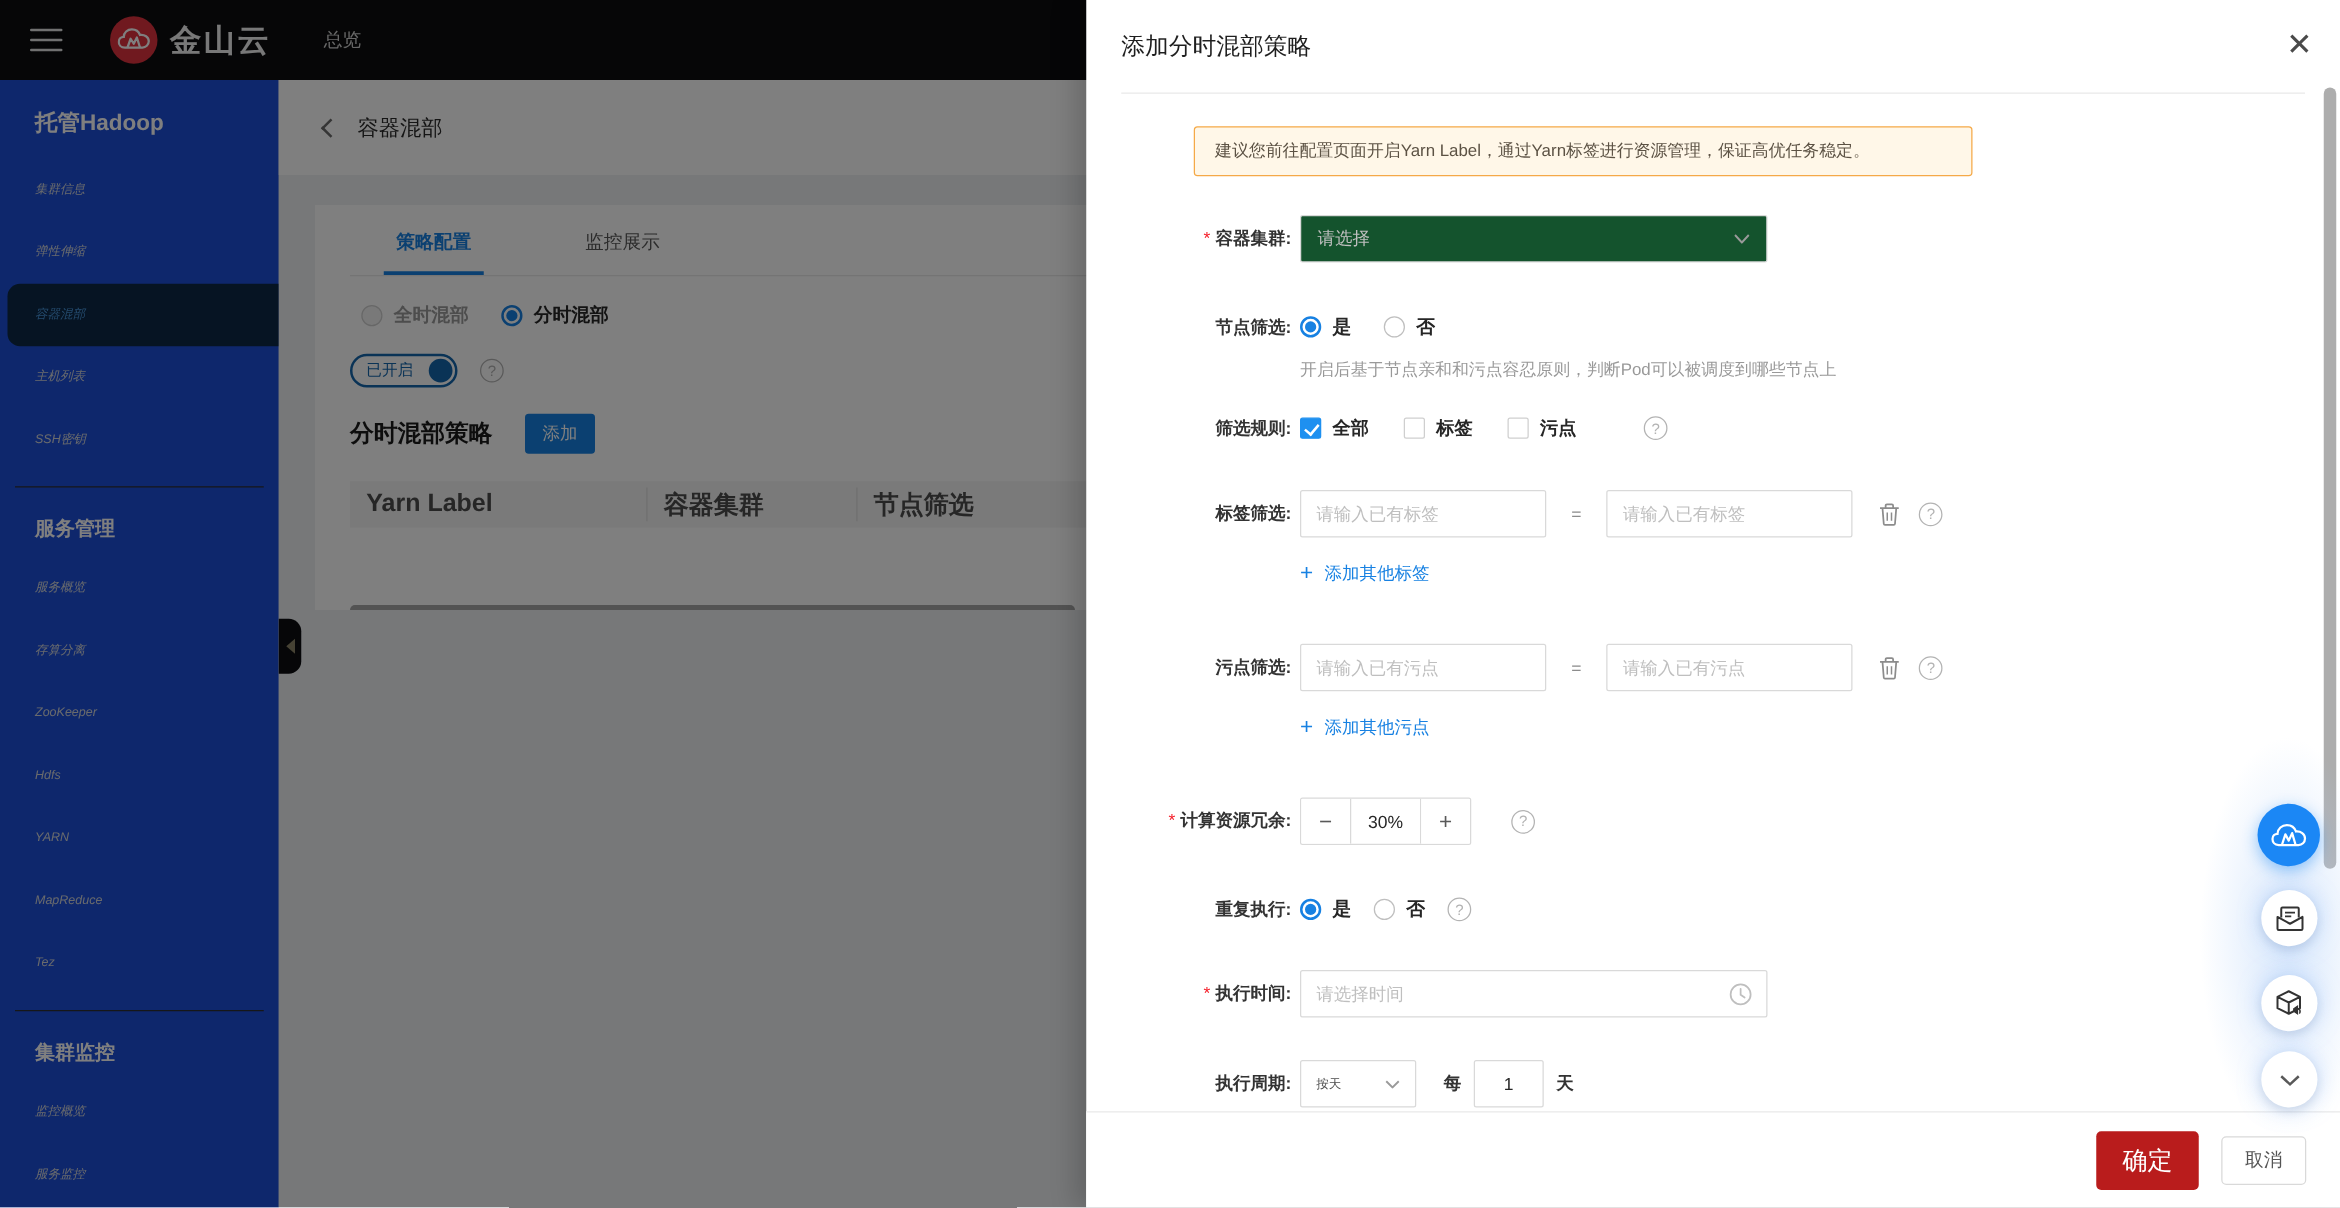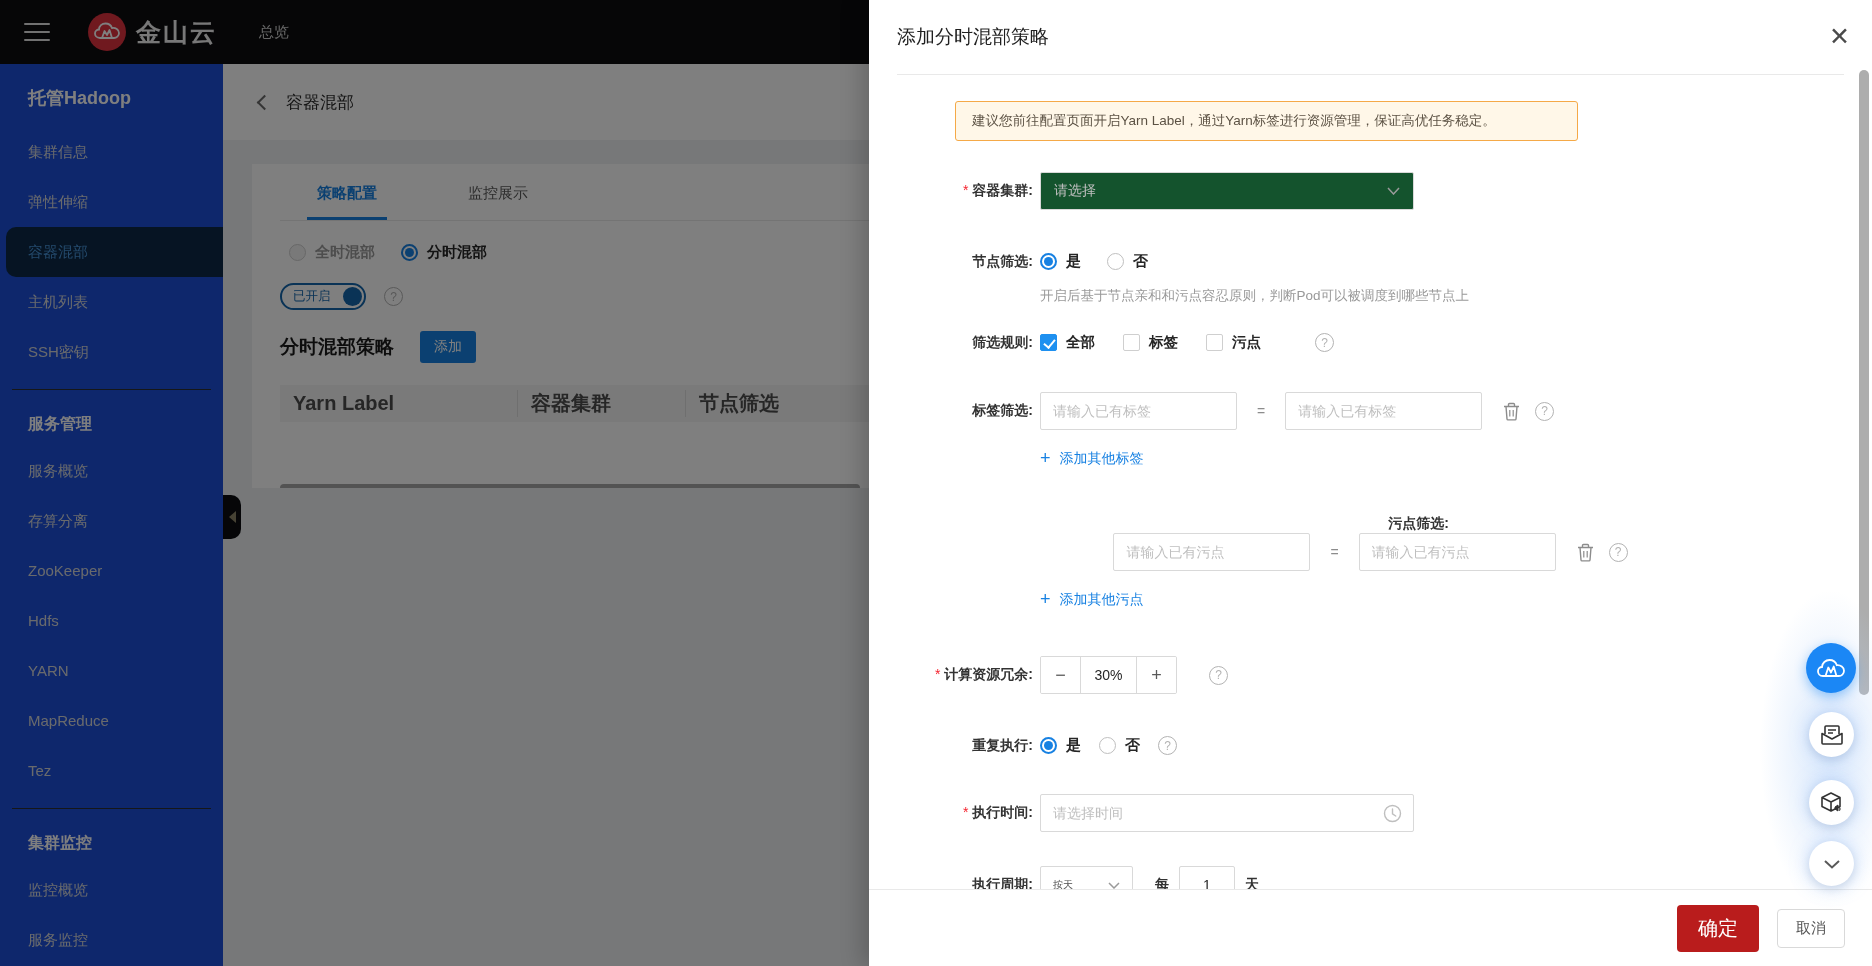--- a/index.html
+++ b/index.html
@@ -10,21 +10,21 @@
   .topbar { position:absolute; left:0; top:0; width:1872px; height:64px; background:#0c0d0f; display:flex; align-items:center; z-index:1; }
   .hamburger { width:26px; height:18px; margin-left:24px; display:flex; flex-direction:column; justify-content:space-between; cursor:pointer; }
   .hamburger i { display:block; height:2px; background:#e3e3e3; border-radius:1px; }
   .logo-circle { width:38px; height:38px; border-radius:50%; background:#e0323f; margin-left:38px; display:flex; align-items:center; justify-content:center; }
   .brand { color:#f0f0f0; font-size:25px; font-weight:700; letter-spacing:2px; margin-left:10px; }
   .topbar-link { color:#cfcfcf; font-size:15px; margin-left:42px; cursor:pointer; }
 
   
   .sidebar { position:absolute; left:0; top:64px; width:223px; bottom:0; background:#1d4ed8; z-index:1; }
   .side-title { color:#ffffff; font-size:18px; font-weight:700; padding:22px 0 17px 28px; }
-  .side-item { height:50px; line-height:50px; padding-left:28px; color:#d2d5d9; font-size:15px; cursor:pointer; white-space:nowrap; }
+  .side-item { height:50px; line-height:50px; padding-left:28px; color:#d2d5d9; font-size:10px; cursor:pointer; white-space:nowrap;font-style:italic; }
   .side-item.active { background:#0c2947; border-radius:10px 0 0 10px; margin-left:6px; padding-left:22px; color:#4793d8; }
   .side-div { height:1px; background:#2c2e31; margin:12px 12px 12px 12px; }
   .side-header { color:#ffffff; font-size:16px; font-weight:700; height:44px; line-height:44px; padding-left:28px; }
   .collapse-handle { position:absolute; left:223px; top:495px; width:18px; height:44px; background:#0c0d10; border-radius:0 10px 10px 0; z-index:2; display:flex; align-items:center; justify-content:center; cursor:pointer; }
   .collapse-handle b { width:0; height:0; border-top:6px solid transparent; border-bottom:6px solid transparent; border-right:7px solid #8d8569; }
 
   
   .main { position:absolute; left:223px; top:64px; right:0; bottom:0; background:#eef0f3; z-index:1; }
   .crumb-bar { height:76px; background:#ffffff; display:flex; align-items:center; }
   .back-ico { width:11px; height:11px; border-left:2px solid #6b6b6b; border-bottom:2px solid #6b6b6b; transform:rotate(45deg); margin-left:36px; cursor:pointer; }
@@ -254,21 +254,21 @@
       </div>
     </div>
     <div class="frow" style="margin-top:18px;">
       <div class="flabel"></div>
       <div class="link">
         <span class="plus">+</span>
         <span>添加其他标签</span>
       </div>
     </div>
 
-    <div class="frow" style="margin-top:46px;flex-direction:column;">
+    <div class="frow" style="margin-top:46px;">
       <div class="flabel">污点筛选:</div>
       <div class="fctrl">
         <input class="inp w197" placeholder="请输入已有污点" style="">
         <span class="eq">=</span>
         <input class="inp w197" placeholder="请输入已有污点" style="">
         <button class="ico-btn" style="margin-left:21px;">
           <svg width="17" height="19" viewBox="0 0 17 19">
               <path d="M1 4.5 h15 M5.5 4.5 V2.5 a1 1 0 0 1 1-1 h4 a1 1 0 0 1 1 1 V4.5 M3 4.5 l1 12.5 a1 1 0 0 0 1 .9 h7 a1 1 0 0 0 1-.9 l1-12.5" fill="none" stroke="#8c8c8c" stroke-width="1.4"></path>
               <path d="M6.8 8 v6.5 M10.2 8 v6.5" stroke="#8c8c8c" stroke-width="1.2"></path>
             </svg>

